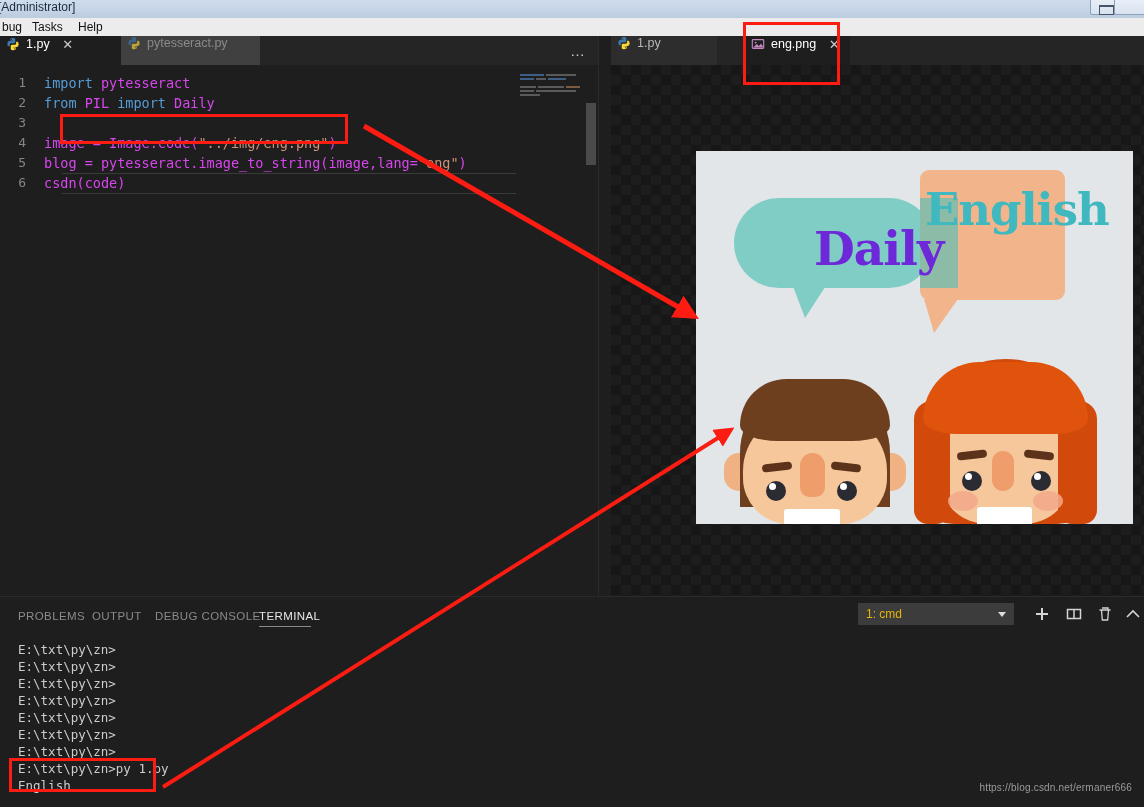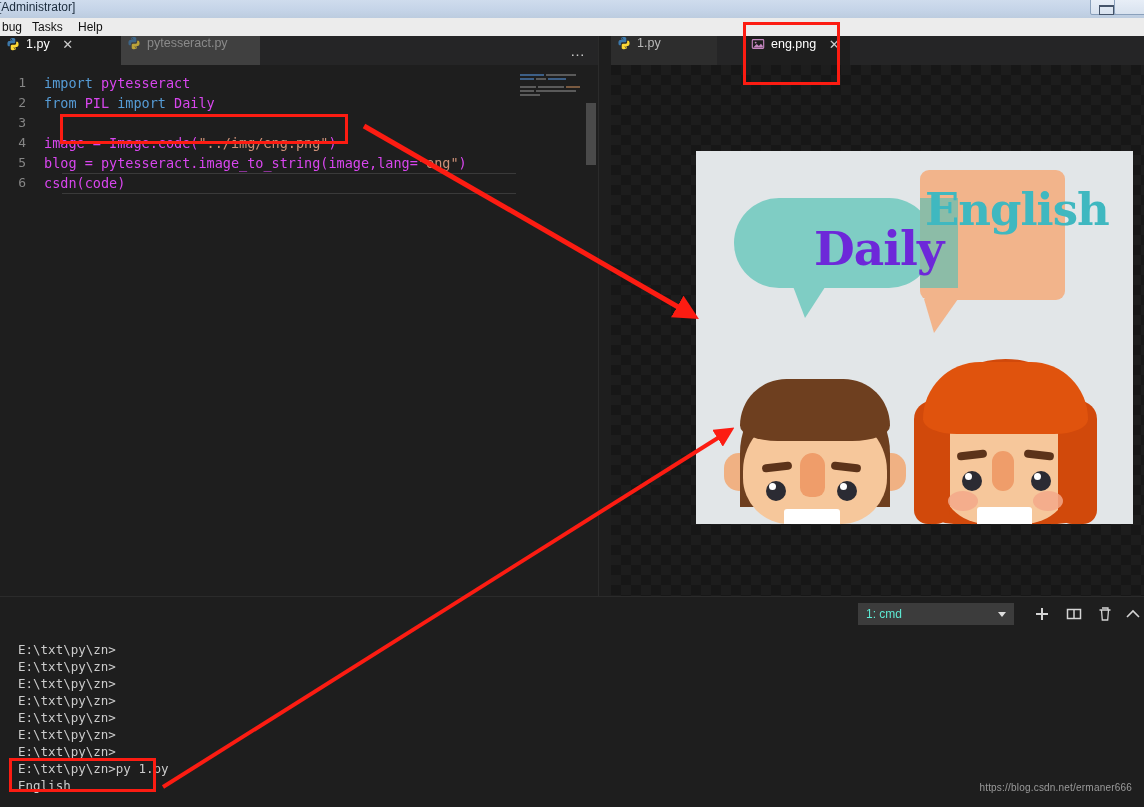--- a/index.html
+++ b/index.html
@@ -183,21 +183,21 @@
     font-family:"Liberation Sans", sans-serif;color:#8a8a8a;
   }
   .ptab.active{color:#e7e7e7;}
   .ptab-underline{position:absolute;top:29px;height:1px;background:#8a8a8a;}
 
   .term-select{
     position:absolute;top:603px;left:858px;width:156px;height:22px;
     background:#3c3c3c;border:1px solid #3c3c3c;box-sizing:border-box;
   }
   .term-select .tsv{
-    position:absolute;left:7px;top:3px;font-size:12px;color:#5eead4;
+    position:absolute;left:7px;top:3px;font-size:12px;color:#eab308;
     font-family:"Liberation Sans", sans-serif;
   }
   .term-select .caret{
     position:absolute;right:7px;top:8px;width:0;height:0;
     border-left:4px solid transparent;border-right:4px solid transparent;border-top:5px solid #ddd;
   }
   .ticon{position:absolute;top:605px;width:18px;height:18px;color:#d4d4d4;}
 
   .term-body{position:absolute;left:0;top:35px;width:1144px;height:176px;overflow:hidden;}
   .term-line{
@@ -380,20 +380,27 @@
           <div class="eye" style="left:335px;top:320px;"></div>
           <div class="wom-cheek" style="left:252px;top:340px;"></div>
           <div class="wom-cheek" style="left:337px;top:340px;"></div>
           <div class="wom-nose"></div>
           <div class="wom-teeth"></div>
         </div>
       </div>
     </div>
 
     <div class="panel">
+      <div class="panel-tabs">
+        <div class="ptab" style="left:18px">PROBLEMS</div>
+        <div class="ptab" style="left:92px">OUTPUT</div>
+        <div class="ptab" style="left:155px">DEBUG CONSOLE</div>
+        <div class="ptab active" style="left:259px">TERMINAL</div>
+        <div class="ptab-underline" style="left:259px;width:52px"></div>
+      </div>
 
       <div class="term-body">
         <div class="term-line" style="top:9px">E:\txt\py\zn&gt;</div>
         <div class="term-line" style="top:26px">E:\txt\py\zn&gt;</div>
         <div class="term-line" style="top:43px">E:\txt\py\zn&gt;</div>
         <div class="term-line" style="top:60px">E:\txt\py\zn&gt;</div>
         <div class="term-line" style="top:77px">E:\txt\py\zn&gt;</div>
         <div class="term-line" style="top:94px">E:\txt\py\zn&gt;</div>
         <div class="term-line" style="top:111px">E:\txt\py\zn&gt;</div>
         <div class="term-line" style="top:128px">E:\txt\py\zn&gt;py 1.py</div>

